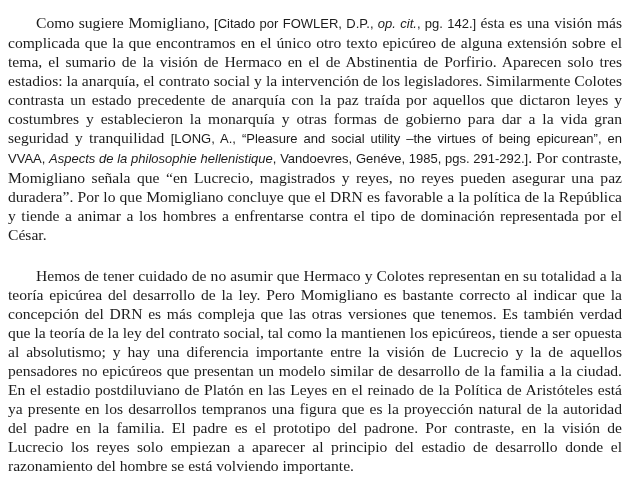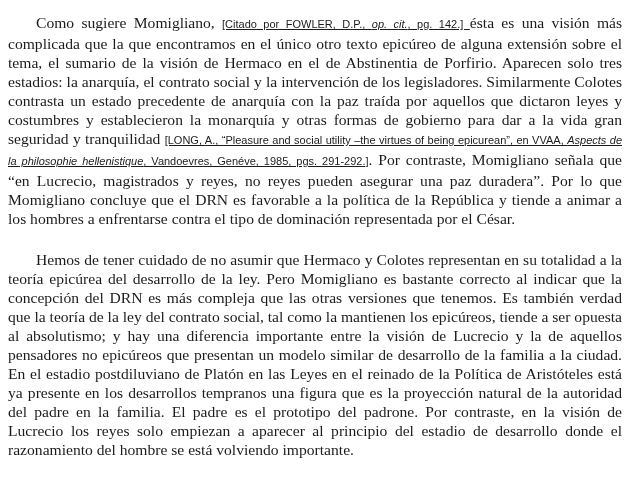--- a/index.html
+++ b/index.html
@@ -26,22 +26,21 @@
     }
     .run-body {
       font-style: normal;
       margin-top: 32px;
     }
     .run-body-italic {
     }
     .run-cite,
     .run-cite-italic {
       font-family: "Liberation Sans", sans-serif;
-      font-size: 11px;
-      text-decoration: underline;
+      font-size: 13px;
     }
     .run-cite-italic {
       font-style: italic;
       margin-top: 20px;
     }
   </style>
 </head>
 <body>
 
 <div class="page">

